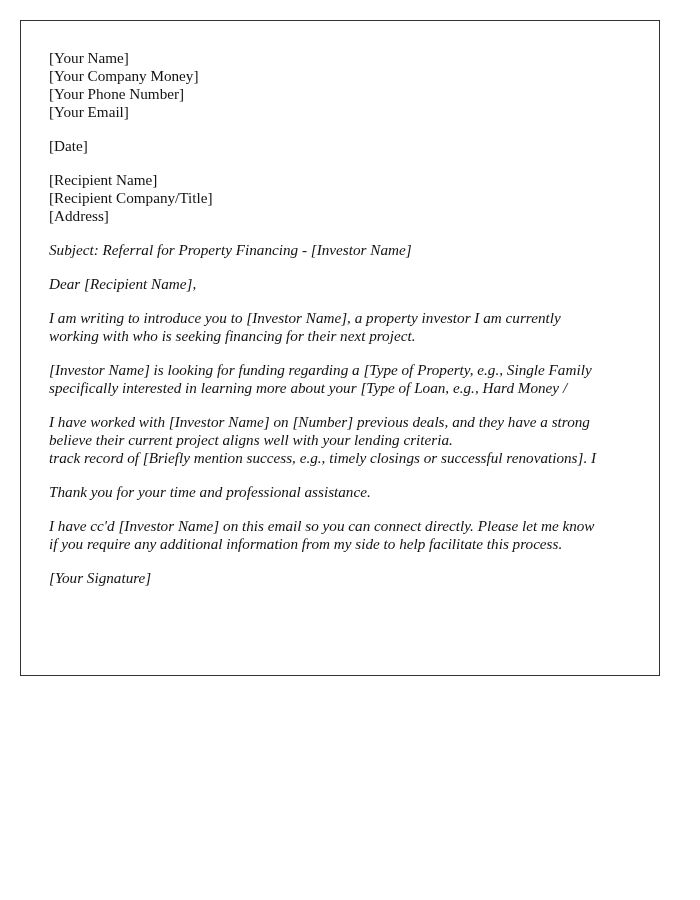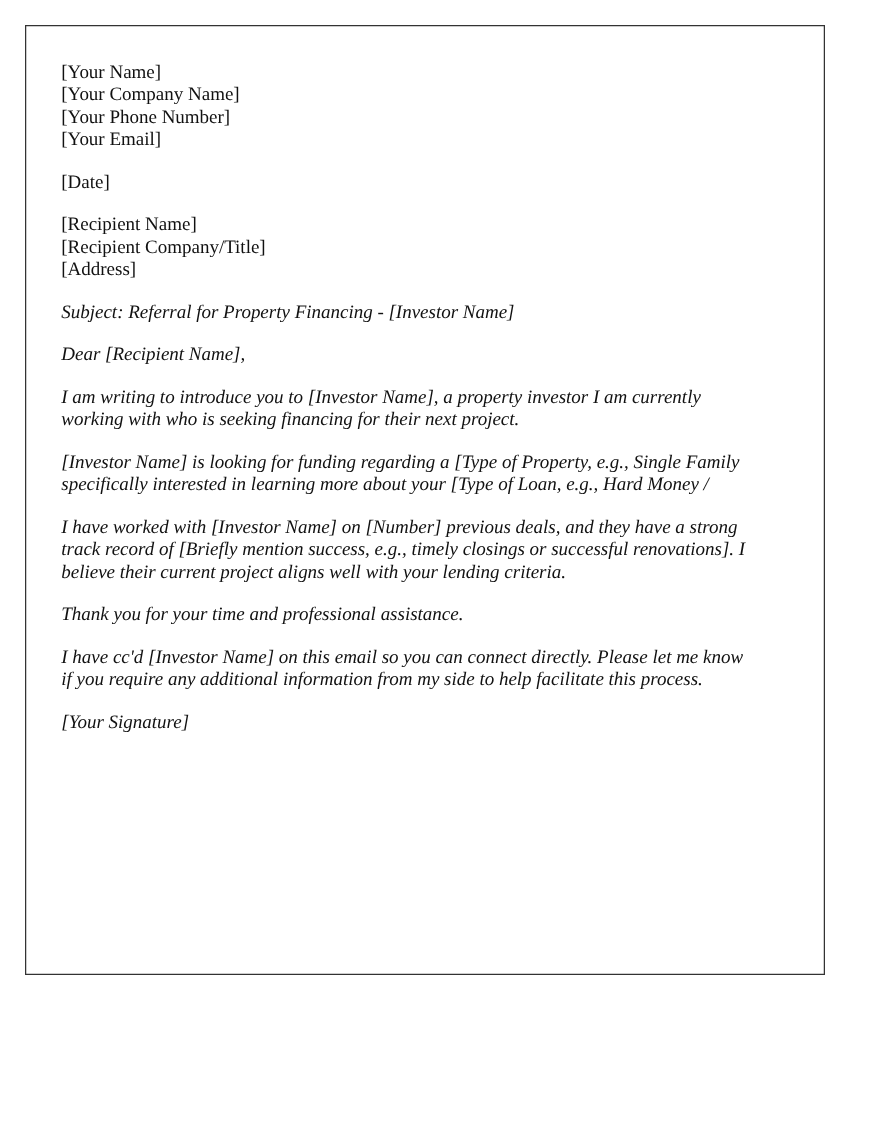--- a/index.html
+++ b/index.html
@@ -1,39 +1,39 @@
 <!DOCTYPE html>
 <html><head>
   <meta charset="utf-8">
   <style>
     html, body { margin: 0; padding: 0; background: #ffffff; }
     body { width: 700px; height: 900px; position: relative; }
     .page {
       position: absolute;
       left: 20px; top: 20px;
-      width: 640px; height: 760px;
+      width: 640px; height: 656px;
       border: 1px solid #333333;
       box-sizing: border-box;
       padding: 28px 28px 15px 28px;
       font-family: "Liberation Serif", "DejaVu Serif", serif;
       font-size: 15.2px;
       line-height: 18px;
       color: #111111;
     }
     .block { margin: 0 0 16px 0; }
     .line { display: block; white-space: nowrap; }
     p { margin: 0 0 16px 0; font-style: italic; }
   </style>
 </head>
 <body>
 
 <div class="page">
   <div class="block">
     <span class="line">[Your Name]</span>
-    <span class="line">[Your Company Name]</span>
+    <span class="line">[Your Company Money]</span>
     <span class="line">[Your Phone Number]</span>
     <span class="line">[Your Email]</span>
   </div>
   <div class="block">
     <span class="line">[Date]</span>
   </div>
   <div class="block">
     <span class="line">[Recipient Name]</span>
     <span class="line">[Recipient Company/Title]</span>
     <span class="line">[Address]</span>
@@ -48,22 +48,22 @@
   <p>
     <span class="line">I am writing to introduce you to [Investor Name], a property investor I am currently</span>
     <span class="line">working with who is seeking financing for their next project.</span>
   </p>
   <p>
     <span class="line">[Investor Name] is looking for funding regarding a [Type of Property, e.g., Single Family</span>
     <span class="line">specifically interested in learning more about your [Type of Loan, e.g., Hard Money /</span>
   </p>
   <p>
     <span class="line">I have worked with [Investor Name] on [Number] previous deals, and they have a strong</span>
+    <span class="line">believe their current project aligns well with your lending criteria.</span>
     <span class="line">track record of [Briefly mention success, e.g., timely closings or successful renovations]. I</span>
-    <span class="line">believe their current project aligns well with your lending criteria.</span>
   </p>
   <p>
     <span class="line">Thank you for your time and professional assistance.</span>
   </p>
   <p>
     <span class="line">I have cc'd [Investor Name] on this email so you can connect directly. Please let me know</span>
     <span class="line">if you require any additional information from my side to help facilitate this process.</span>
   </p>
   <p>
       <span class="line">[Your Signature]</span>

